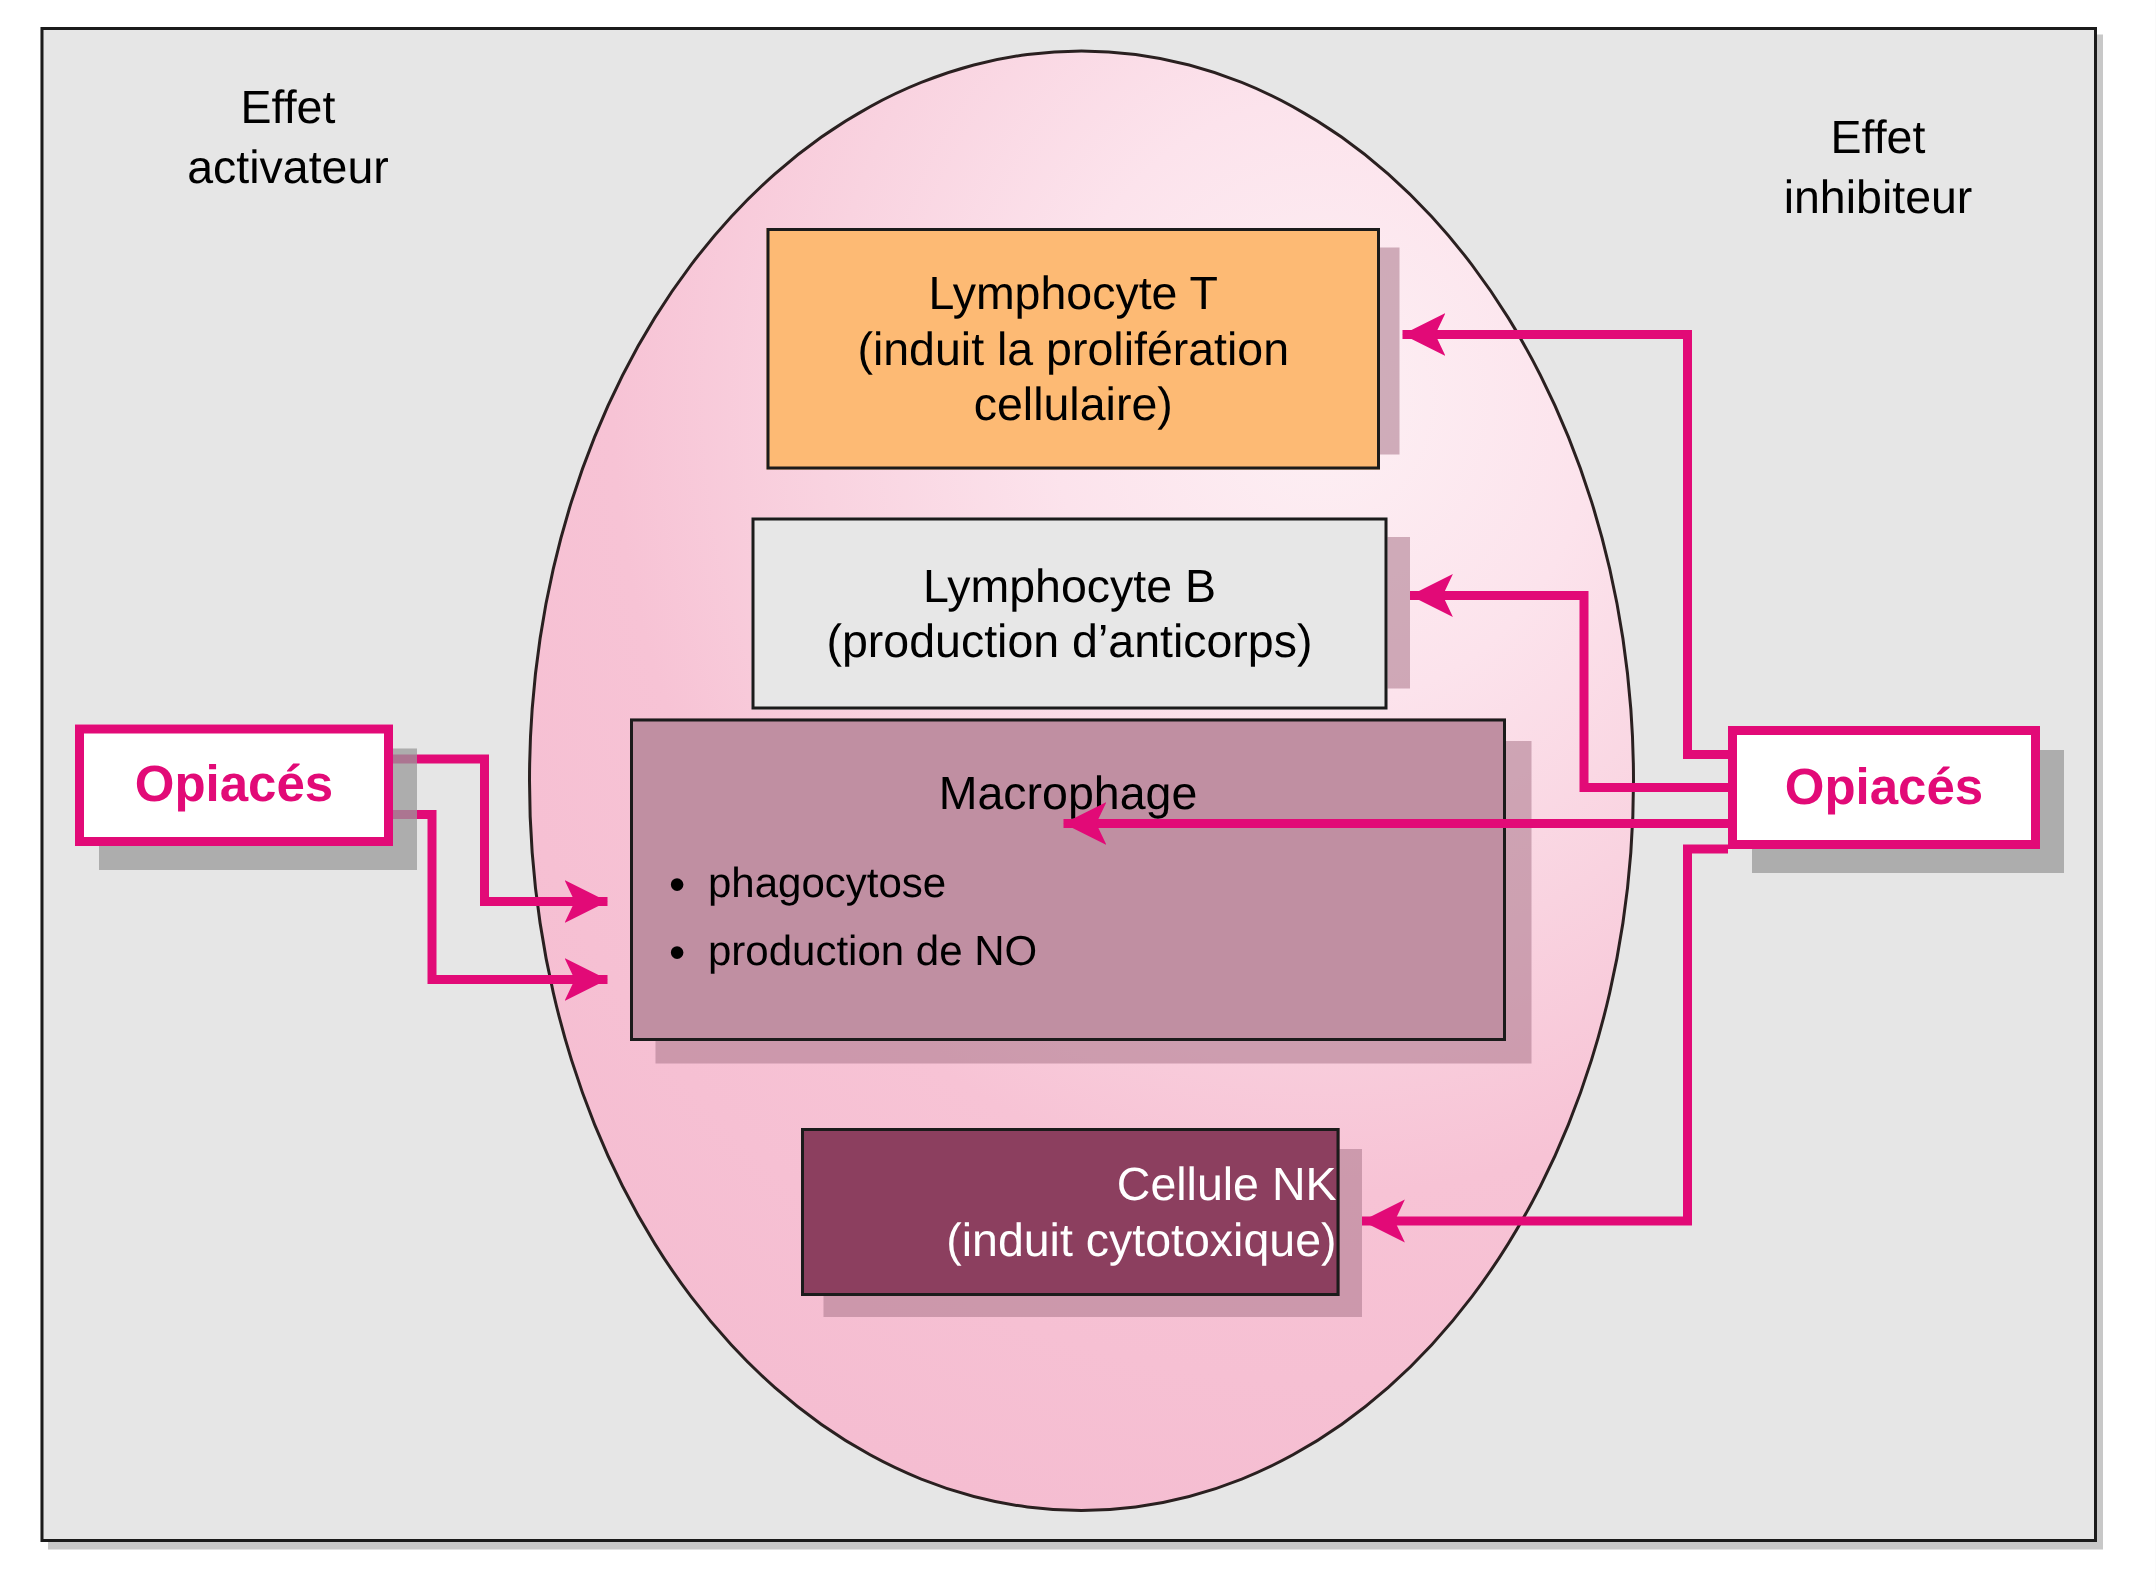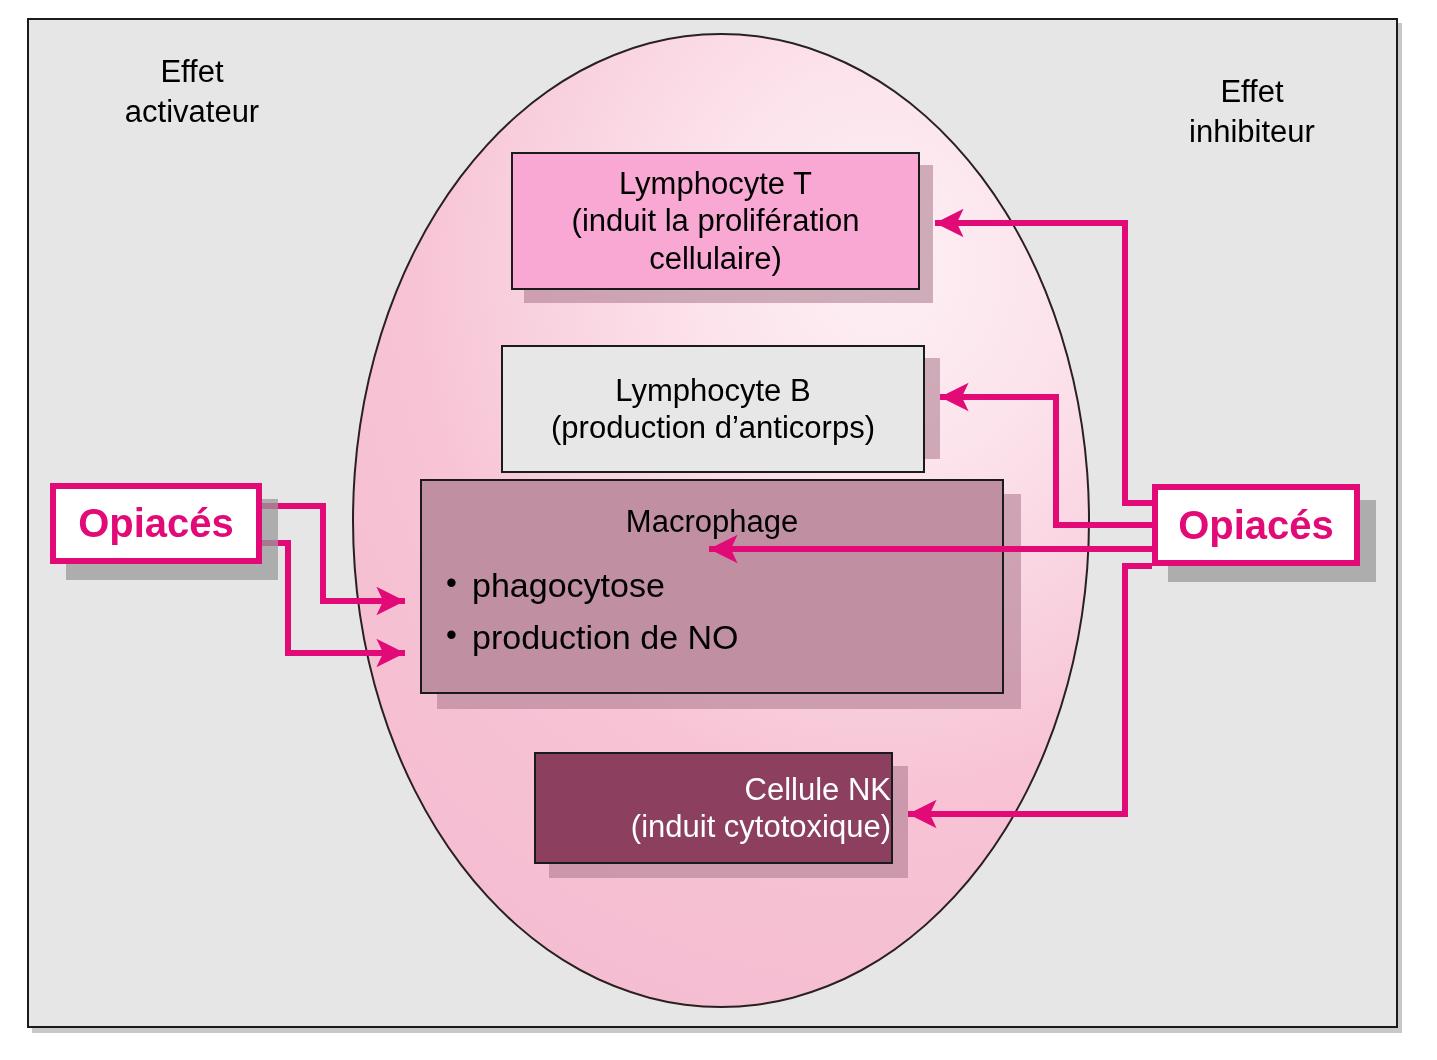--- a/index.html
+++ b/index.html
@@ -78,60 +78,60 @@
   }
   .node-shadow {
     position: absolute;
     background: #a9768b;
     opacity: .55;
     z-index: 4;
   }
   .node .line { display: block; }
 
   
-  #box-lt        { left: 511px; top: 152px; width: 409px; height: 138px; background: #f9a8d4; }
+  #box-lt        { left: 511px; top: 152px; width: 409px; height: 161px; background: #fdba74; }
   #shadow-lt     { left: 524px; top: 165px; width: 409px; height: 138px; }
   
   #box-lb        { left: 501px; top: 345px; width: 424px; height: 128px; background: #e7e7e7; }
   #shadow-lb     { left: 516px; top: 358px; width: 424px; height: 101px; }
   
   #box-mac       { left: 420px; top: 479px; width: 584px; height: 215px; background: #c08fa2; }
   #shadow-mac    { left: 437px; top: 494px; width: 584px; height: 215px; }
   #box-mac .title { text-align: center; margin-bottom: 13px; }
   #box-mac ul {
     list-style: none;
     margin: 0;
     padding: 0 0 0 24px;
     text-align: left;
   }
   #box-mac li {
     position: relative;
     padding-left: 26px;
     margin: 13px 0;
-    font-size: 34px;
+    font-size: 28px;
     line-height: 1.15;
   }
   #box-mac li::before {
     content: "\2022";
     position: absolute;
     left: 0; top: -1px;
     font-size: 31px;
   }
   
   #box-nk        { left: 534px; top: 752px; width: 359px; height: 112px; background: #8c3f5f; color: #ffffff; align-items: flex-end; }
   #shadow-nk     { left: 549px; top: 766px; width: 359px; height: 112px; }
 
   
   .opiaces {
     position: absolute;
     box-sizing: border-box;
     border: 6px solid #e20a77;
     background: #ffffff;
     color: #e20a77;
-    font-size: 40px;
+    font-size: 34px;
     font-weight: bold;
     display: flex;
     align-items: center;
     justify-content: center;
     z-index: 12;
   }
   .opiaces-shadow {
     position: absolute;
     background: #9a9a9a;
     opacity: .75;

